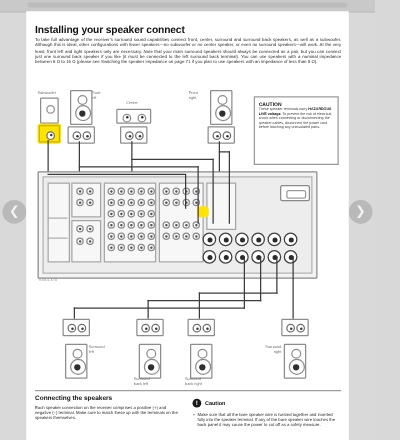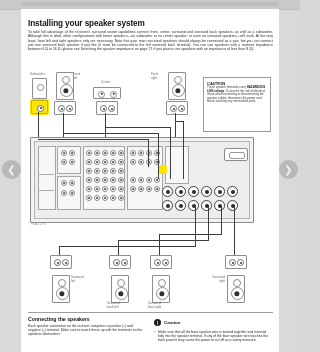--- a/index.html
+++ b/index.html
@@ -110,21 +110,21 @@
 
   <div class="nav left">
     <span class="chev">❮</span>
   </div>
   <div class="nav right">
     <span class="chev">❯</span>
   </div>
 
   <div class="page">
 
-    <div class="h1">Installing your speaker system</div>
+    <div class="h1">Installing your speaker connect</div>
     <div class="intro">To take full advantage of the receiver's surround sound capabilities connect front, center, surround and surround back speakers, as well as a subwoofer. Although this is ideal, other configurations with fewer speakers—no subwoofer or no center speaker, or even no surround speakers—will work. At the very least, front left and right speakers only are necessary. Note that your main surround speakers should always be connected as a pair, but you can connect just one surround back speaker if you like (it must be connected to the left surround back terminal). You can use speakers with a nominal impedance between 6 Ω to 16 Ω (please see Switching the speaker impedance on page 71 if you plan to use speakers with an impedance of less than 8 Ω).</div>
 
     <div class="lbl" style="left:9px;top:64px;">Subwoofer</div>
     <div class="spk" style="left:11px;top:69px;width:13px;height:19px;">
       <div class="tw" style="left:4px;top:5px;width:5px;height:5px;"></div>
     </div>
     <div class="term hl" style="left:10px;top:91px;width:15px;height:12px;">
       <div class="post" style="left:5px;top:3.5px;"></div>
     </div>
     <div class="wire" style="left:17px;top:103px;width:1px;height:28px;"></div>

